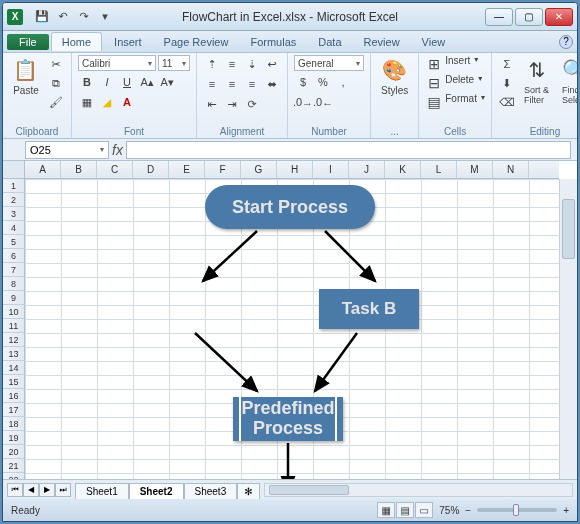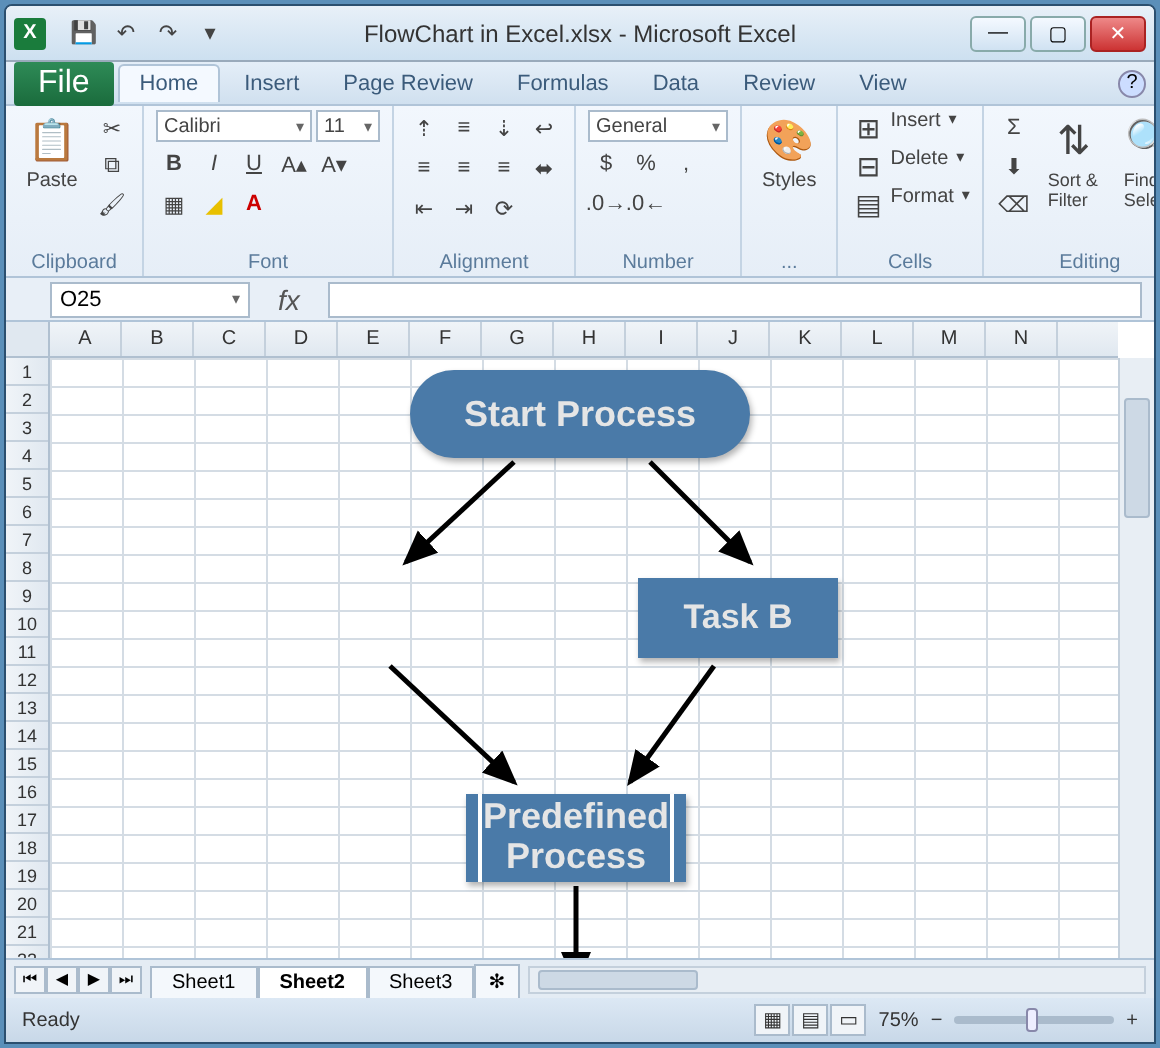--- a/index.html
+++ b/index.html
@@ -8,40 +8,40 @@
   .titlebar { height: 28px; background: linear-gradient(#e8f0f8,#cde0f0); display: flex; align-items: center; justify-content: space-between; padding: 0 4px; border-bottom: 1px solid #9ab; }
   .titlebar-left { display:flex; align-items:center; gap:4px;}
   .title-icon { width:16px; height:16px; background:#1a7c3c; border-radius:2px; display:flex;align-items:center;justify-content:center;color:#fff;font-size:10px;font-weight:bold;}
   .qat { display:flex; gap:3px; margin-left:6px;}
   .qat-btn { width:18px; height:18px; display:flex; align-items:center; justify-content:center; font-size:11px; color:#444; cursor:pointer; border-radius:2px;}
   .title-text { flex:1; text-align:center; font-size:12px; color:#333; position:absolute; left:0; right:0; pointer-events:none;}
   .winbtns { display:flex; gap:2px;}
   .winbtn { width:28px; height:18px; border:1px solid #8aa; border-radius:3px; background:linear-gradient(#f4f9ff,#d0e2f2); display:flex; align-items:center; justify-content:center; font-size:10px; cursor:pointer;}
   .winbtn.close { background:linear-gradient(#e88,#c33); color:#fff; border-color:#a22;}
   .menubar { height:22px; background:linear-gradient(#e4eef8,#d0e0ef); display:flex; align-items:center; gap:2px; padding:0 4px; border-bottom:1px solid #b0c4d8;}
-  .file-btn { background:linear-gradient(#2e8b57,#1a6b3c); color:#fff; padding:2px 12px; font-size:16px; border-radius:2px; cursor:pointer;}
+  .file-btn { background:linear-gradient(#2e8b57,#1a6b3c); color:#fff; padding:2px 12px; font-size:11px; border-radius:2px; cursor:pointer;}
   .tab { padding:3px 10px; font-size:11px; color:#3b5b7b; cursor:pointer;}
   .tab.active { background:#f4f9ff; border:1px solid #b0c4d8; border-bottom:none; border-radius:3px 3px 0 0;}
   .winhint { margin-left:auto; width:14px; height:14px; border:1px solid #88a; border-radius:50%; font-size:10px; display:flex;align-items:center;justify-content:center; background:#cdf;}
   .ribbon { height:86px; background:linear-gradient(#f2f7fd,#e6eef7); border-bottom:1px solid #b0c4d8; display:flex; font-size:10px; color:#444;}
   .rgroup { border-right:1px solid #c4d4e4; padding:2px 6px 1px; display:flex; flex-direction:column; justify-content:space-between;}
   .rgroup-body { display:flex; gap:4px; align-items:flex-start; flex:1;}
   .rgroup-label { text-align:center; font-size:10px; color:#5b7b9b; padding-top:1px;}
   .bigbtn { display:flex; flex-direction:column; align-items:center; gap:2px; padding:2px 4px; cursor:pointer; border-radius:2px;}
   .ic { width:18px; height:18px; display:flex;align-items:center;justify-content:center; font-size:14px;}
   .ic-lg { width:26px; height:26px; font-size:20px;}
   .row { display:flex; gap:2px; align-items:flex-start;}
   .col { display:flex; flex-direction:column; gap:1px;}
   .sel { border:1px solid #abc; background:#fff; font-size:10px; padding:1px 3px; height:16px; display:flex; align-items:center; gap:4px;}
   .sel .dd { margin-left:auto; font-size:8px; color:#666;}
   .tbtn { width:18px; height:18px; border:1px solid transparent; display:flex;align-items:center;justify-content:center; cursor:pointer; font-size:11px; border-radius:2px;}
   .namebox-row { height:22px; background:#e8eff7; border-bottom:1px solid #b0c4d8; display:flex; align-items:center;}
-  .nb { width:100px; border:1px solid #abc; background:#fff; height:18px; margin-left:22px; display:flex; align-items:center; padding:0 4px; font-size:11px;}
+  .nb { width:84px; border:1px solid #abc; background:#fff; height:18px; margin-left:22px; display:flex; align-items:center; padding:0 4px; font-size:11px;}
   .nb .dd{margin-left:auto;font-size:8px;color:#666;}
-  .fx { margin:0 14px; font-style:italic; font-size:14px; color:#555;}
+  .fx { margin:0 3px; font-style:italic; font-size:14px; color:#555;}
   .fbar { flex:1; border:1px solid #abc; background:#fff; height:18px; margin-right:6px;}
   .sheet { flex:1; position:relative; overflow:hidden; background:#fff;}
   .colhdrs { position:absolute; top:0; left:22px; right:18px; height:18px; display:flex; background:linear-gradient(#f0f4f8,#e0e8f0); border-bottom:1px solid #b0c0d0;}
   .colh { width:36px; border-right:1px solid #c4d0dc; text-align:center; font-size:10px; color:#333; line-height:18px;}
   .rowhdrs { position:absolute; top:18px; left:0; width:22px; bottom:0; background:linear-gradient(90deg,#f0f4f8,#e0e8f0); border-right:1px solid #b0c0d0;}
   .rowh { height:14px; border-bottom:1px solid #c4d0dc; text-align:center; font-size:9px; color:#333; line-height:14px;}
   .corner { position:absolute; top:0; left:0; width:22px; height:18px; background:#e0e8f0; border-right:1px solid #b0c0d0; border-bottom:1px solid #b0c0d0;}
   .grid { position:absolute; top:18px; left:22px; right:18px; bottom:0; background-image: linear-gradient(#d4dce4 1px, transparent 1px), linear-gradient(90deg,#d4dce4 1px, transparent 1px); background-size:36px 14px;}
   .vsb { position:absolute; top:18px; right:0; width:18px; bottom:0; background:#e8eef4; border-left:1px solid #c4d0dc;}
   .vsb .thumb{position:absolute;left:2px;right:2px;top:20px;height:60px;background:#cdd9e5;border:1px solid #abc;border-radius:2px;}

